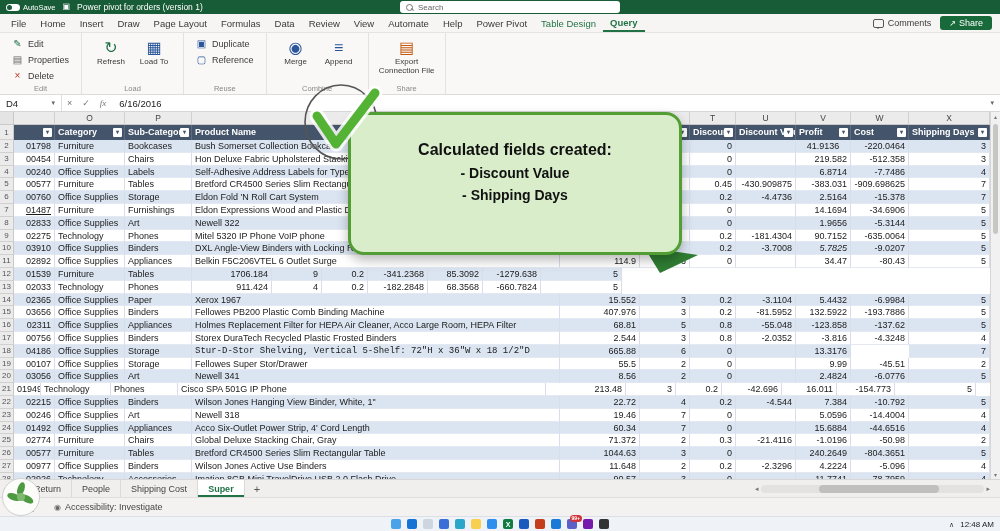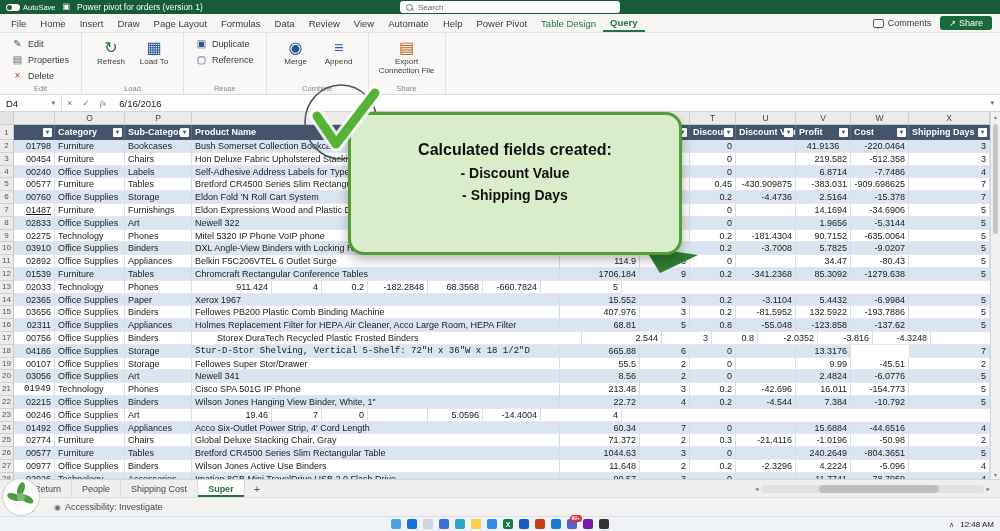--- a/index.html
+++ b/index.html
@@ -380,21 +380,21 @@
         <div class="grow band">
           <div class="gut">10</div>
           <div class="cell num" style="width: 41px;">03910</div>
           <div class="cell" style="width: 70px;">Office Supplies</div>
           <div class="cell" style="width: 67px;">Binders</div>
           <div class="cell" style="width: 368px;">DXL Angle-View Binders with Locking Rings by Samsill</div>
           <div class="cell num" style="width: 80px;"></div>
           <div class="cell num" style="width: 50px;"></div>
           <div class="cell num" style="width: 46px;">0.2</div>
           <div class="cell num" style="width: 60px;">-3.7008</div>
-          <div class="cell num" style="width: 55px;">5.7825</div>
+          <div class="cell num" style="width: 55px; font-style: italic;">5.7825</div>
           <div class="cell num" style="width: 58px;">-9.0207</div>
           <div class="cell num" style="width: 81px;">5</div>
         </div>
         <div class="grow">
           <div class="gut">11</div>
           <div class="cell num" style="width: 41px;">02892</div>
           <div class="cell" style="width: 70px;">Office Supplies</div>
           <div class="cell" style="width: 67px;">Appliances</div>
           <div class="cell" style="width: 368px;">Belkin F5C206VTEL 6 Outlet Surge</div>
           <div class="cell num" style="width: 80px;">114.9</div>
@@ -403,21 +403,20 @@
           <div class="cell num" style="width: 60px;"></div>
           <div class="cell num" style="width: 55px;">34.47</div>
           <div class="cell num" style="width: 58px;">-80.43</div>
           <div class="cell num" style="width: 81px;">5</div>
         </div>
         <div class="grow band">
           <div class="gut">12</div>
           <div class="cell num" style="width: 41px;">01539</div>
           <div class="cell" style="width: 70px;">Furniture</div>
           <div class="cell" style="width: 67px;">Tables</div>
-          <div class="cell" style="width: 368px;">Chromcraft Rectangular Conference Tables</div>
           <div class="cell num" style="width: 80px;">1706.184</div>
           <div class="cell num" style="width: 50px;">9</div>
           <div class="cell num" style="width: 46px;">0.2</div>
           <div class="cell num" style="width: 60px;">-341.2368</div>
           <div class="cell num" style="width: 55px; text-align: right;">85.3092</div>
           <div class="cell num" style="width: 58px;">-1279.638</div>
           <div class="cell num" style="width: 81px;">5</div>
         </div>
         <div class="grow">
           <div class="gut">13</div>
@@ -472,21 +471,21 @@
           <div class="cell num" style="width: 60px;">-55.048</div>
           <div class="cell num" style="width: 55px;">-123.858</div>
           <div class="cell num" style="width: 58px;">-137.62</div>
           <div class="cell num" style="width: 81px;">5</div>
         </div>
         <div class="grow">
           <div class="gut">17</div>
           <div class="cell num" style="width: 41px;">00756</div>
           <div class="cell" style="width: 70px;">Office Supplies</div>
           <div class="cell" style="width: 67px;">Binders</div>
-          <div class="cell" style="width: 368px; margin-left: 22px;">Storex DuraTech Recycled Plastic Frosted Binders</div>
+          <div class="cell" style="width: 368px;">Storex DuraTech Recycled Plastic Frosted Binders</div>
           <div class="cell num" style="width: 80px;">2.544</div>
           <div class="cell num" style="width: 50px;">3</div>
           <div class="cell num" style="width: 46px;">0.8</div>
           <div class="cell num" style="width: 60px;">-2.0352</div>
           <div class="cell num" style="width: 55px;">-3.816</div>
           <div class="cell num" style="width: 58px;">-4.3248</div>
           <div class="cell num" style="width: 81px;">4</div>
         </div>
         <div class="grow band">
           <div class="gut">18</div>
@@ -525,21 +524,21 @@
           <div class="cell num" style="width: 80px;">8.56</div>
           <div class="cell num" style="width: 50px;">2</div>
           <div class="cell num" style="width: 46px;">0</div>
           <div class="cell num" style="width: 60px;"></div>
           <div class="cell num" style="width: 55px;">2.4824</div>
           <div class="cell num" style="width: 58px;">-6.0776</div>
           <div class="cell num" style="width: 81px;">5</div>
         </div>
         <div class="grow">
           <div class="gut">21</div>
-          <div class="cell num" style="width: 41px; font-family: Liberation Mono, monospace;">01949</div>
+          <div class="cell num" style="width: 27px;">01949</div>
           <div class="cell" style="width: 70px;">Technology</div>
           <div class="cell" style="width: 67px;">Phones</div>
           <div class="cell" style="width: 368px;">Cisco SPA 501G IP Phone</div>
           <div class="cell num" style="width: 80px;">213.48</div>
           <div class="cell num" style="width: 50px;">3</div>
           <div class="cell num" style="width: 46px;">0.2</div>
           <div class="cell num" style="width: 60px;">-42.696</div>
           <div class="cell num" style="width: 55px;">16.011</div>
           <div class="cell num" style="width: 58px;">-154.773</div>
           <div class="cell num" style="width: 81px;">5</div>
@@ -556,20 +555,21 @@
           <div class="cell num" style="width: 60px;">-4.544</div>
           <div class="cell num" style="width: 55px;">7.384</div>
           <div class="cell num" style="width: 58px;">-10.792</div>
           <div class="cell num" style="width: 81px;">5</div>
         </div>
         <div class="grow">
           <div class="gut">23</div>
           <div class="cell num" style="width: 41px;">00246</div>
           <div class="cell" style="width: 70px;">Office Supplies</div>
           <div class="cell" style="width: 67px;">Art</div>
+          <div class="cell" style="width: 368px;">Newell 318</div>
           <div class="cell num" style="width: 80px;">19.46</div>
           <div class="cell num" style="width: 50px;">7</div>
           <div class="cell num" style="width: 46px;">0</div>
           <div class="cell num" style="width: 60px;"></div>
           <div class="cell num" style="width: 55px;">5.0596</div>
           <div class="cell num" style="width: 58px;">-14.4004</div>
           <div class="cell num" style="width: 81px;">4</div>
         </div>
         <div class="grow band">
           <div class="gut">24</div>

